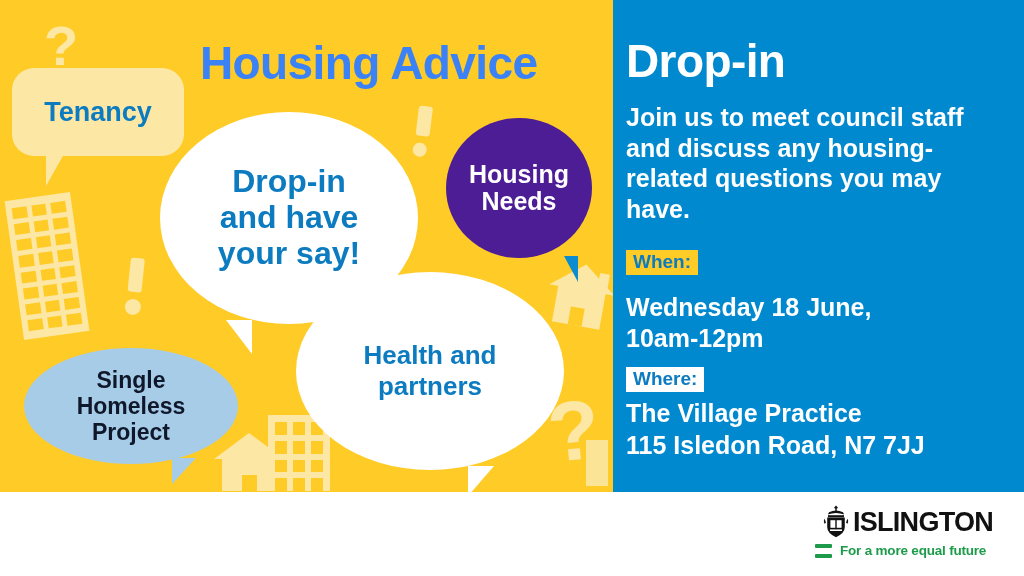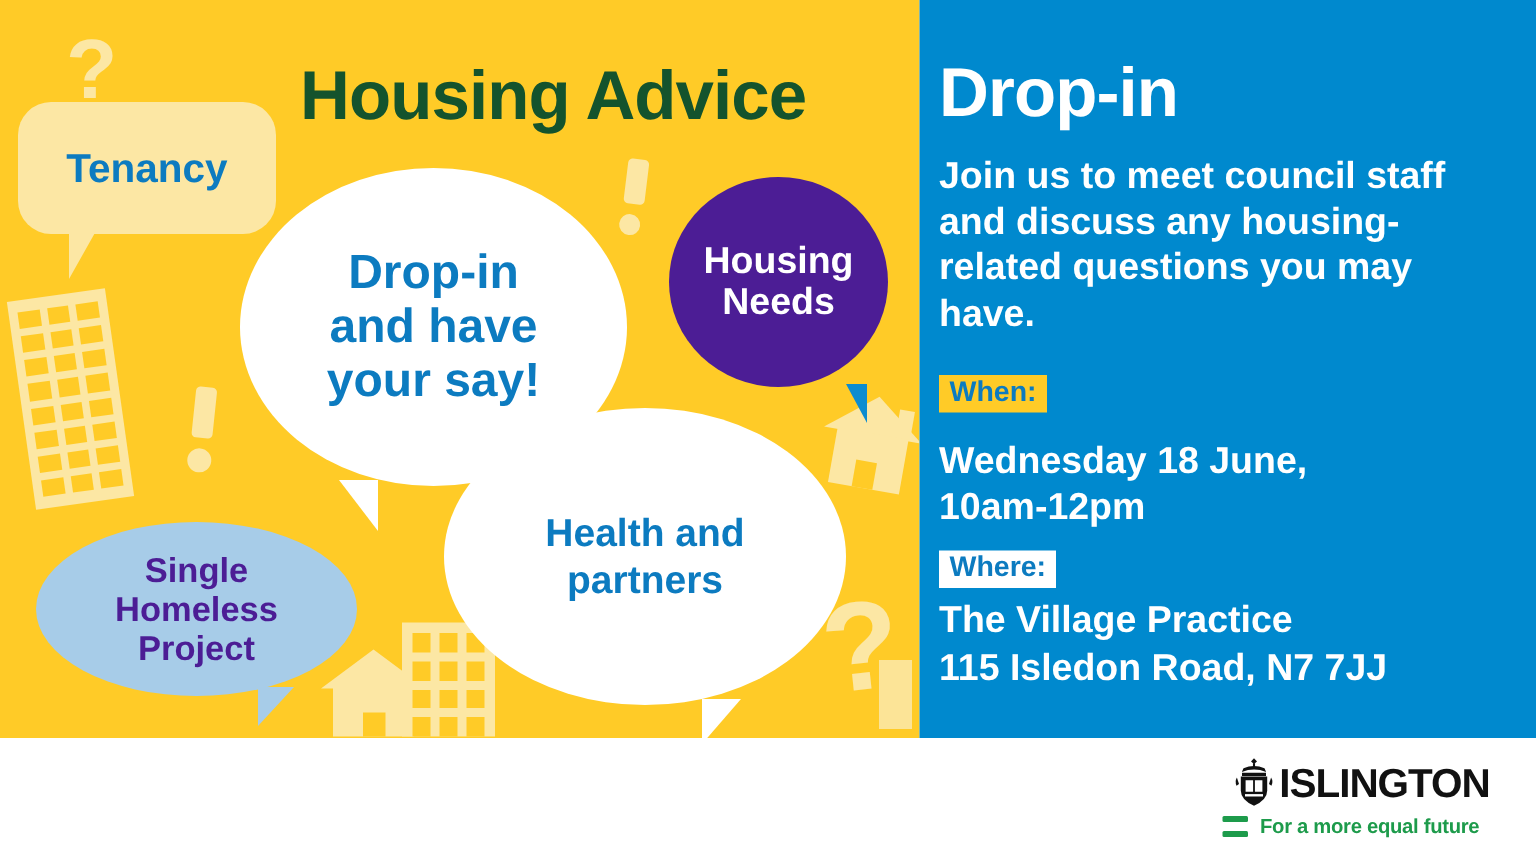--- a/index.html
+++ b/index.html
@@ -90,21 +90,21 @@
   .qmark-br { left: 548px; top: 398px; width: 44px; height: 64px;
               color:#FCE7A4; font-size: 84px; font-weight: 700; line-height: 66px;
               transform: rotate(-6deg); font-family:"Liberation Sans", sans-serif; }
 
   
   .mini-block { left: 586px; top: 440px; width: 22px; height: 46px; background:#FCE7A4; opacity:.9; }
 
   
   .headline {
     position: absolute; left: 200px; top: 36px;
-    font-size: 46px; font-weight: 800; color: #14532d;
+    font-size: 46px; font-weight: 800; color: #3b82f6;
     letter-spacing: -0.6px; white-space: nowrap;
     font-family: "Liberation Sans", sans-serif;
   }
 
   
   .bubble { position: absolute; display:flex; align-items:center; justify-content:center; text-align:center; }
   .bubble .txt { position:relative; z-index:2; }
 
   
   .b-tenancy { left: 12px; top: 68px; width: 172px; height: 88px;
@@ -142,21 +142,21 @@
   .b-health .txt { font-size: 26px; font-weight: 800; color:#0C7BC0; line-height: 1.18; }
   .b-health .tail {
     position:absolute; right: 60px; bottom: -26px; width: 0; height: 0;
     border-right: 10px solid transparent; border-left: 26px solid #ffffff;
     border-bottom: 30px solid transparent;
   }
 
   
   .b-shp { left: 24px; top: 348px; width: 214px; height: 116px;
            background:#A7CCE8; border-radius: 50%; }
-  .b-shp .txt { font-size: 23px; font-weight: 800; color:#4c1d95; line-height: 1.14; }
+  .b-shp .txt { font-size: 23px; font-weight: 800; color:#0f172a; line-height: 1.14; }
   .b-shp .tail {
     position:absolute; right: 32px; bottom: -20px; width: 0; height: 0;
     border-right: 10px solid transparent; border-left: 24px solid #A7CCE8;
     border-bottom: 26px solid transparent;
   }
 
   
   .r-title {
     position:absolute; left: 626px; top: 34px;
     font-size: 46px; font-weight: 800; color:#ffffff; letter-spacing:-0.6px;

